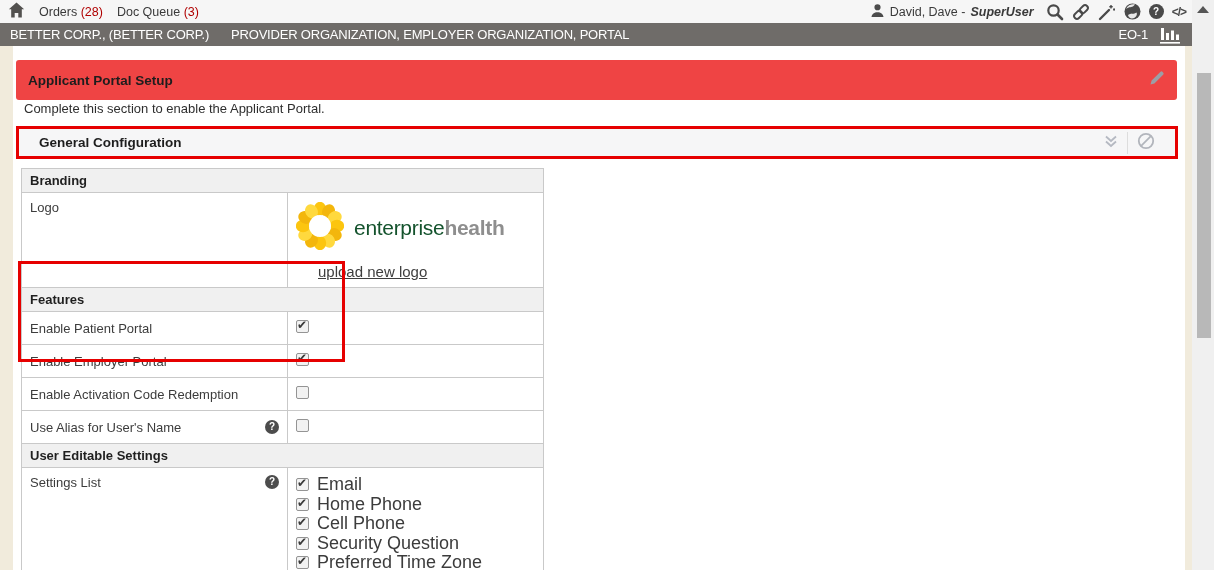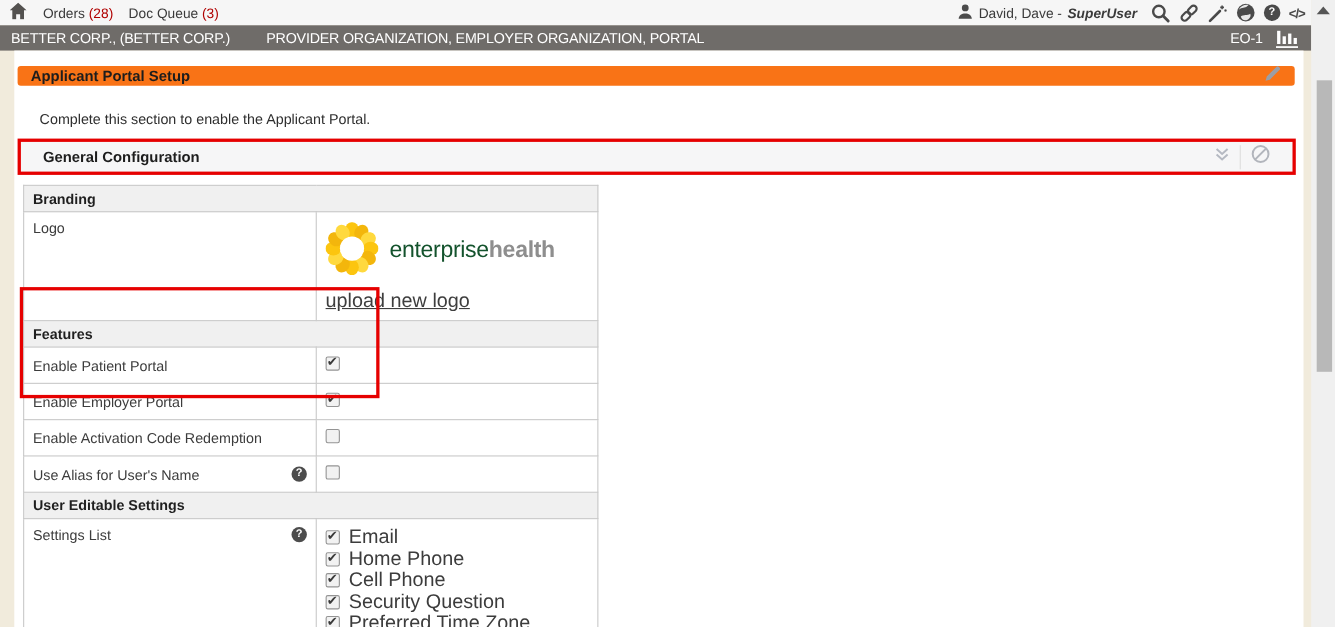--- a/index.html
+++ b/index.html
@@ -17,61 +17,61 @@
   .userbox .role { font-style:italic;font-weight:bold; }
   .tb-icons { display:flex; align-items:center; gap:8px; margin-left:12px; }
   .tb-icons svg { display:block; }
   .code-ic { font-weight:bold; color:#4a4a4a; font-size:12px; letter-spacing:-1px; }
   .helpdot { width:15px; height:15px; border-radius:50%; background:#4a4a4a; color:#fff; font-size:10px;
              font-weight:bold; text-align:center; line-height:15px; }
 
   
   .orgbar { position:absolute; top:23px; left:0; width:1192px; height:23px; background:#6f6c69; color:#fff;
             display:flex; align-items:center; padding:0 10px; font-size:13px; letter-spacing:-0.2px; }
-  .orgbar .ctx { margin-left:33px; }
+  .orgbar .ctx { margin-left:22px; }
   .orgbar .spacer { flex:1; }
   .orgbar .badge { margin-right:10px; }
   .orgbar svg { display:block; }
 
   
   .scrollbar { position:absolute; top:0; right:0; width:22px; height:570px; background:#f0f0f0; }
   .scroll-up { position:absolute; top:6px; left:5px; width:0; height:0;
                border-left:6px solid transparent; border-right:6px solid transparent; border-bottom:7px solid #555; }
   .scroll-thumb { position:absolute; top:73px; left:5px; width:14px; height:265px; background:#b8b8b8; }
 
   
   .content { position:absolute; top:46px; left:13px; width:1172px; height:524px; background:#fff; }
 
-  .page-header { position:absolute; top:14px; left:3px; width:1161px; height:18px; background:#f97316;
+  .page-header { position:absolute; top:14px; left:3px; width:1161px; height:40px; background:#ef4444;
                  border-radius:3px; display:flex; align-items:center; padding:0 12px;gap:11px; }
   .page-header .ttl { font-weight:bold; font-size:13.5px; color:#1d1d1d; }
   .page-header .spacer { flex:1; }
 
-  .desc { position:absolute; top:55px; left:11px; font-size:13px; color:#2e2e2e;margin-left:12px; }
+  .desc { position:absolute; top:55px; left:11px; font-size:13px; color:#2e2e2e; }
 
   .gc-wrap { position:absolute; top:80px; left:3px; width:1162px; height:33px; border:3px solid #e60000;
              background:#f6f6f7; display:flex; align-items:center; padding:0 20px; }
   .gc-wrap .ttl { font-weight:bold; font-size:13.5px; color:#1d1d1d; }
   .gc-wrap .spacer { flex:1; }
   .gc-icons { display:flex; align-items:center; height:100%; }
   .gc-icons .sep { width:1px; height:22px; background:#ddd; margin:0 9px; }
 
   
   .cfg { position:absolute; top:122px; left:8px; width:522px; border-collapse:collapse; table-layout:fixed; }
   .cfg td { border:1px solid #c9c9c9; font-size:13px; color:#3c3c3c; padding:7px 8px; vertical-align:top; background:#fff; }
   .cfg tr.hdr td { background:#f0f0f0; font-weight:bold; color:#1f1f1f; padding:4px 8px; }
   .cfg col.c1 { width:266px; } .cfg col.c2 { width:256px; }
   .cfg td.lbl { }
   .lbl-flex { display:flex; justify-content:space-between; align-items:flex-start; }
   .cfg tr.frow td { height:33px; vertical-align:middle; }
   .logo-line { display:flex; align-items:center; gap:10px; padding:2px 0 4px 0; }
   .brand { font-size:21px; letter-spacing:-0.3px; }
   .brand .b1 { color:#14532d; }
   .brand .b2 { color:#8e8e8e; font-weight:bold; }
-  .upload { color:#3e3e3e; text-decoration:underline; font-size:18px; display:inline-block; margin-top:6px; cursor:pointer; }
+  .upload { color:#3e3e3e; text-decoration:underline; font-size:15px; display:inline-block; margin-top:6px; cursor:pointer;margin-left:22px; }
 
   .cb { width:13px; height:13px; border:1px solid #949494; border-radius:2px; background:#f2f2f2;
         display:inline-block; position:relative; flex:none; }
   .cb.checked::after { content:"\2714"; position:absolute; top:-3px; left:0px; font-size:12px; color:#3a3a3a; }
 
   .set-item { display:flex; align-items:center; gap:8px; height:19.5px; font-size:18px; color:#3c3c3c; }
   .help { width:14px; height:14px; border-radius:50%; background:#4c4c4c; color:#fff; font-size:10px; font-weight:bold;
           text-align:center; line-height:14px; flex:none; }
   .help::after { content:"?"; }
 

